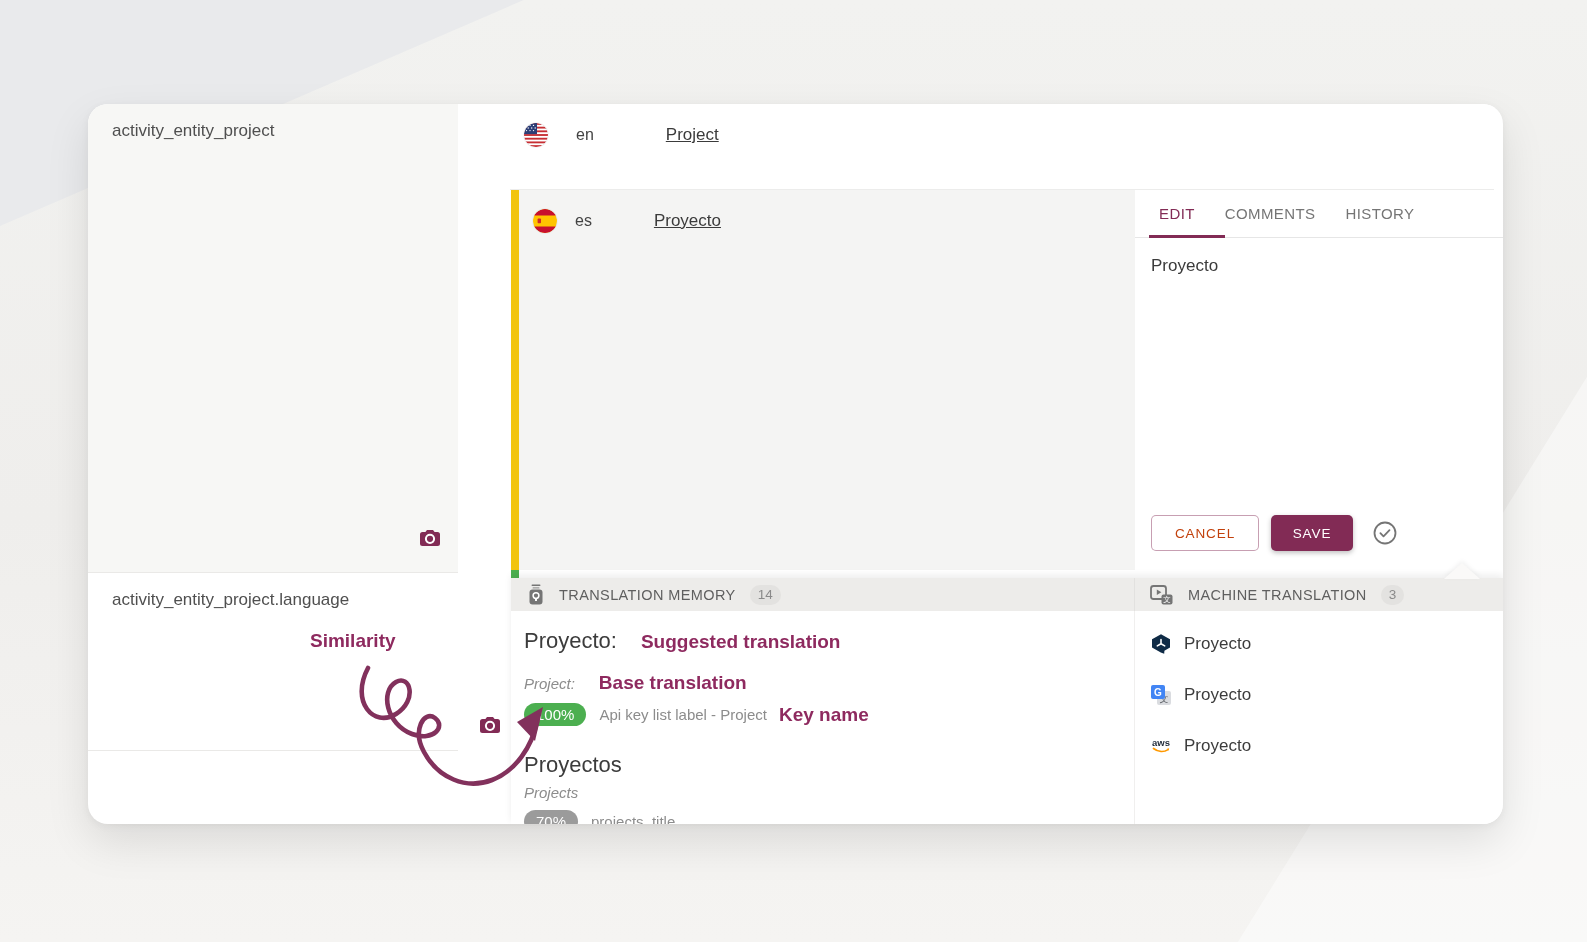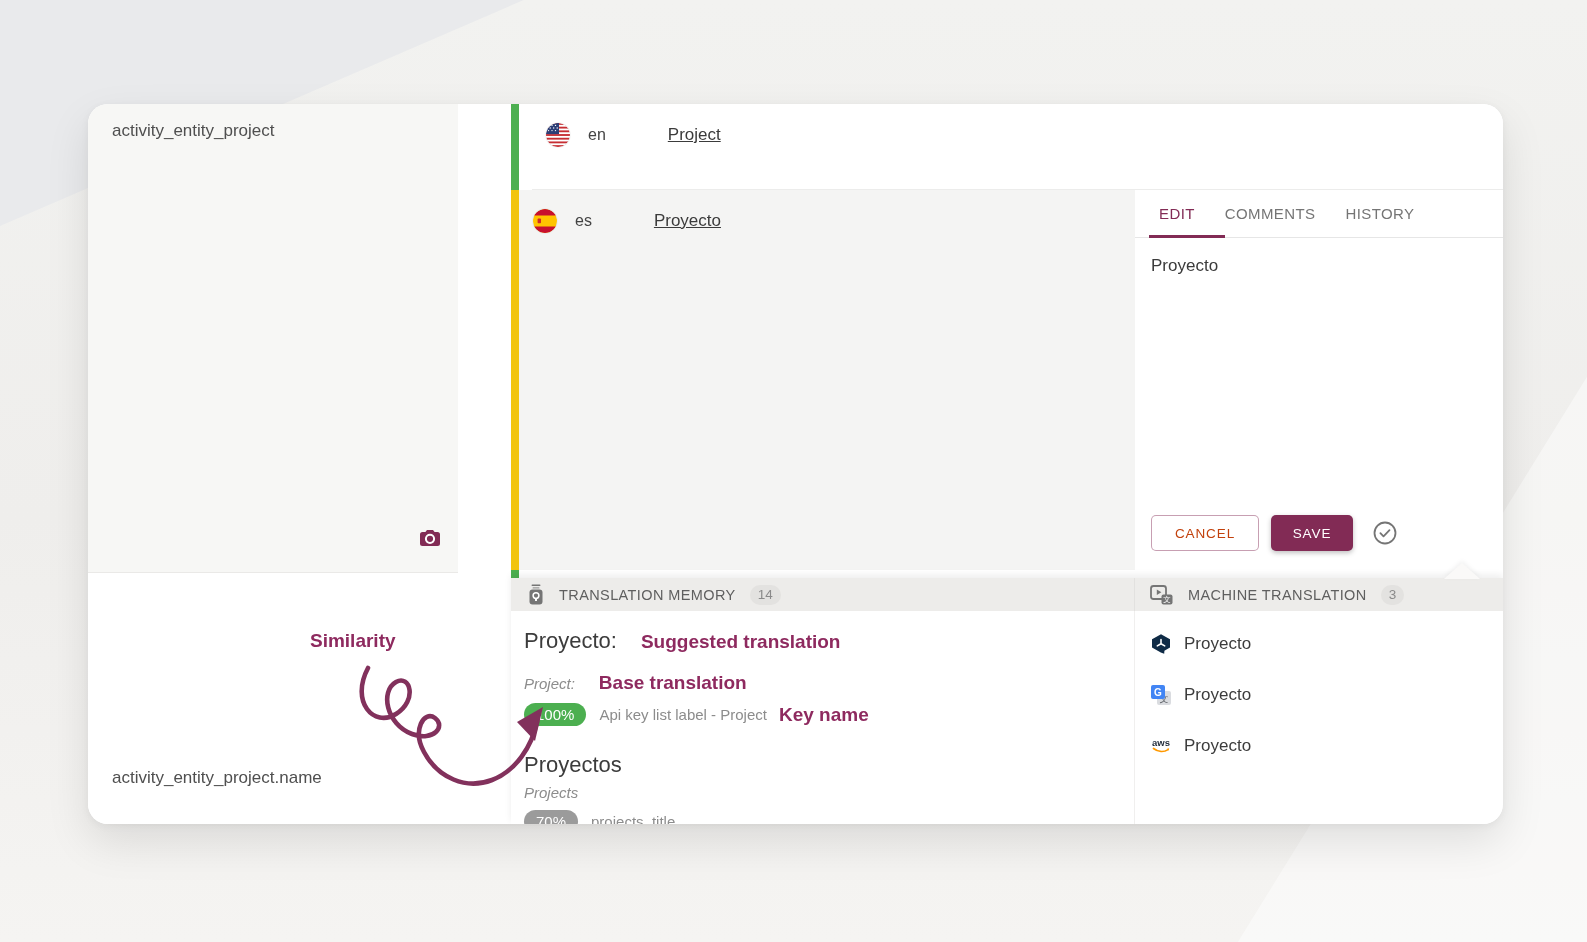--- a/index.html
+++ b/index.html
@@ -27,22 +27,22 @@
 
   
   .state-bar{ position:absolute; left:423px; top:0; width:8px; height:474px; }
   .state-seg{ width:8px; }
   .seg-green-top{ height:86px; background:#4CAF50; }
   .seg-yellow{ height:380px; background:#F2C40F; }
   .seg-green-bot{ height:8px; background:#4CAF50; }
 
   
   .trow{ position:absolute; display:flex; align-items:flex-start; padding:19px 0 0 14px; }
-  .row-en{ left:444px; top:0; width:984px; height:86px; background:#fff;
-           border-bottom:1px solid #ececeb; }
+  .row-en{ left:422px; top:0; width:984px; height:86px; background:#fff;
+           border-bottom:1px solid #ececeb;gap:10px; }
   .row-es{ left:431px; top:86px; width:616px; height:380px; background:#f4f4f3; }
   .flag{ width:24px; height:24px; border-radius:50%; overflow:hidden; flex:0 0 24px;
          box-shadow:0 0 1px rgba(0,0,0,0.35); }
   .lang-code{ margin-left:18px; font-size:16px; color:#434343; line-height:24px; }
   .trans-value{ margin-left:62px; font-size:17px; color:#3b3b3b; line-height:24px;text-decoration:underline; }
 
   
   .editor{ position:absolute; left:1047px; top:86px; width:368px; height:380px; background:#fff; }
   .tabbar{ position:relative; height:48px; border-bottom:1px solid #e6e6e6;
            display:flex; align-items:center; padding-left:24px; gap:30px; }
@@ -108,22 +108,26 @@
 
   <div class="card">
 
     <div class="key-cell key-top">
       <div class="ktext">activity_entity_project</div>
       <svg class="camera camera-1" viewBox="0 0 24 24">
         <path fill="#822B55" d="M9 4l-1.6 2H4.5A2.5 2.5 0 0 0 2 8.5v9A2.5 2.5 0 0 0 4.5 20h15a2.5 2.5 0 0 0 2.5-2.5v-9A2.5 2.5 0 0 0 19.5 6h-2.9L15 4H9z"></path>
         <circle cx="12" cy="12.8" r="4.1" fill="#822B55" stroke="#fff" stroke-width="2"></circle>
       </svg>
     </div>
-    <div class="key-cell key-name">
-      <div class="ktext">activity_entity_project.name</div>
+    <div class="key-cell key-lang">
+      <div class="ktext">activity_entity_project.language</div>
+      <svg class="camera camera-2" viewBox="0 0 24 24">
+        <path fill="#822B55" d="M9 4l-1.6 2H4.5A2.5 2.5 0 0 0 2 8.5v9A2.5 2.5 0 0 0 4.5 20h15a2.5 2.5 0 0 0 2.5-2.5v-9A2.5 2.5 0 0 0 19.5 6h-2.9L15 4H9z"></path>
+        <circle cx="12" cy="12.8" r="4.1" fill="#822B55" stroke="#fff" stroke-width="2"></circle>
+      </svg>
     </div>
 
     <div class="state-bar">
       <div class="state-seg seg-green-top"></div>
       <div class="state-seg seg-yellow"></div>
       <div class="state-seg seg-green-bot"></div>
     </div>
 
     <div class="trow row-en">
       <svg class="flag" viewBox="0 0 24 24">

